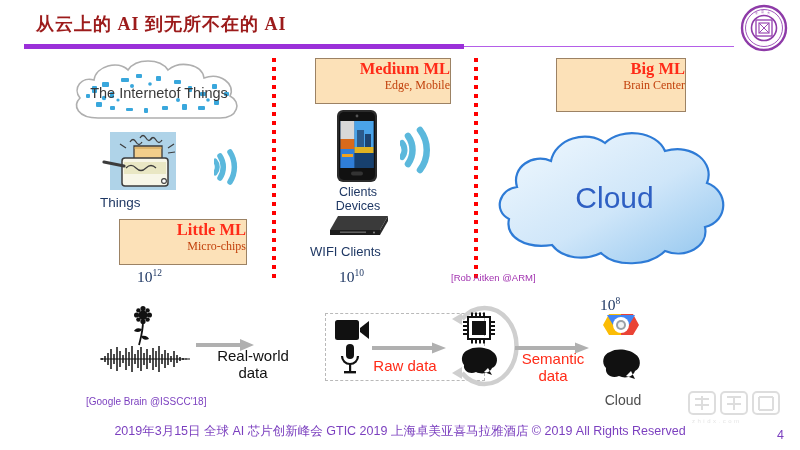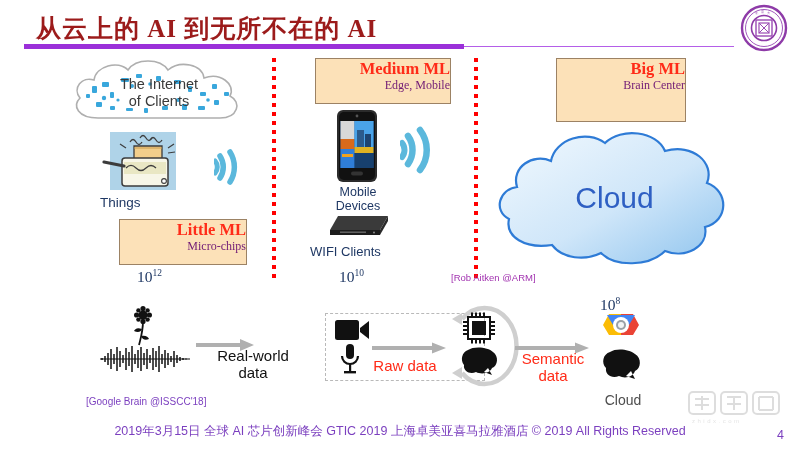--- a/index.html
+++ b/index.html
@@ -1,53 +1,53 @@
 <!DOCTYPE html>
 <html><head>
 <meta charset="utf-8">
 <style>
   html,body{margin:0;padding:0;background:#fff;}
   body{width:800px;height:450px;position:relative;overflow:hidden;
        font-family:"Liberation Sans","DejaVu Sans",sans-serif;}
   .slide{position:absolute;inset:0;background:#ffffff;}
 
   
-  .title{position:absolute;left:36px;top:12px;font-size:25px;font-weight:bold;
+  .title{position:absolute;left:36px;top:12px;font-size:18px;font-weight:bold;
          color:#9C1B1B;font-family:"Liberation Serif","DejaVu Serif",serif;
          letter-spacing:1px;white-space:nowrap;}
   .rule-thick{position:absolute;left:24px;top:44px;width:440px;height:5px;
               background:#9B30D9;}
   .rule-thin{position:absolute;left:24px;top:45.5px;width:710px;height:1.6px;
              background:#b45ee8;}
 
   
   .seal{position:absolute;right:12px;top:4px;width:48px;height:48px;}
 
   
   .vdots{position:absolute;width:4px;background-image:
       repeating-linear-gradient(to bottom,#FF0000 0px,#FF0000 4px,rgba(255,255,255,0) 4px,rgba(255,255,255,0) 9px);}
 
   
   .mlbox{position:absolute;background:#FCE1B8;border:1.3px solid #9C8264;
          text-align:right;box-sizing:border-box;padding-top:0;font-family:Liberation Serif, serif;}
   .mlbox .big{display:block;color:#FF2B18;font-size:16.5px;font-weight:600;
               line-height:19px;}
-  .mlbox .sub{display:block;color:#701a75;font-size:12px;line-height:15px;}
+  .mlbox .sub{display:block;color:#c2410c;font-size:12px;line-height:15px;}
 
   
   .cap{position:absolute;color:#1F3864;font-size:12.5px;
        line-height:14px;font-weight:500;}
   .count{position:absolute;color:#1F3864;font-size:15.5px;
          font-family:"Liberation Serif","DejaVu Serif",serif;}
   .count sup{font-size:9.5px;}
 
   
   .iot{position:absolute;left:66px;top:56px;width:186px;height:74px;}
   .iot-txt{position:absolute;left:66px;top:56px;width:186px;height:74px;
-           display:flex;flex-direction:column;align-items:center;
+           display:flex;flex-direction:row;align-items:center;
            justify-content:center;color:#3A3A3A;font-size:14.5px;
            line-height:17px;pointer-events:none;}
   .iot-txt i{font-style:normal;}
 
   
   .toaster{position:absolute;left:100px;top:126px;width:86px;height:72px;}
 
   
   .wifi{position:absolute;}
 
@@ -148,21 +148,21 @@
           <circle cx="66" cy="30" r="2"></circle>
         <circle cx="84" cy="28" r="1.8"></circle>
           <circle cx="112" cy="44" r="2"></circle>
         <circle cx="142" cy="44" r="1.8"></circle>
           <circle cx="52" cy="44" r="1.6"></circle>
       </g>
     </svg>
   </div>
   <div class="iot-txt">
     <i>The Internet</i>
-    <i>of Clients</i>
+    <i>of Things</i>
   </div>
 
   <div class="toaster">
     <svg viewBox="0 0 86 72" width="86" height="72">
       <rect x="10" y="6" width="66" height="58" fill="#AFD3E8"></rect>
       <g stroke="#3C3C3C" stroke-width="1.3" fill="none">
         <path d="M30 16 q3 -5 6 0 q3 5 6 0"></path>
           <path d="M40 12 q3 -5 6 0 q3 5 6 0"></path>
         <path d="M50 14 q3 -5 6 0 q3 5 6 0"></path>
       </g>
@@ -218,21 +218,21 @@
       <rect x="20" y="20" width="7" height="17" fill="#2C5B8C"></rect>
       <rect x="28" y="24" width="6" height="13" fill="#1E4470"></rect>
       <rect x="17.5" y="37" width="19" height="6" fill="#E0B322"></rect>
       <rect x="17.5" y="43" width="19" height="15" fill="#17406E"></rect>
       <rect x="5" y="44" width="11" height="3" fill="#F0A21E"></rect>
       <circle cx="20" cy="6" r="1.4" fill="#555"></circle>
       <rect x="14" y="61.5" width="12" height="4" rx="2" fill="#333"></rect>
     </svg>
   </div>
   <div class="cap" style="left:312px;top:185px;width:92px;text-align:center;">
-    <span>Mobile</span><br>
+    <span>Clients</span><br>
     <span>Devices</span>
   </div>
 
   <div class="wifi" style="left:400px;top:122px;">
     <svg viewBox="0 0 46 56" width="46" height="56">
       <g fill="none" stroke="#5BB8DC" stroke-width="6.5" stroke-linecap="round">
         <path d="M8 14 A24 24 0 0 1 8 42"></path>
         <path d="M20 8 A33 33 0 0 1 20 48"></path>
       </g>
       <path d="M2 21 A11 11 0 0 1 2 35" fill="none" stroke="#5BB8DC" stroke-width="6" stroke-linecap="round"></path>
@@ -247,21 +247,21 @@
       <rect x="14" y="21.5" width="26" height="1.4" fill="#6A6A6A"></rect>
       <circle cx="48" cy="22.5" r="1" fill="#8A8A8A"></circle>
     </svg>
   </div>
   <div class="cap" style="left:310px;top:245px;width:100px;font-size:13px;">WIFI Clients</div>
 
   <div class="count" style="left:339px;top:268px;">
     <span>10</span><sup>10</sup>
   </div>
 
-  <div class="mlbox" style="left:556px;top:58px;width:130px;height:64px;">
+  <div class="mlbox" style="left:556px;top:58px;width:130px;height:54px;">
     <span class="big">Big ML</span>
     <span class="sub">Brain Center</span>
   </div>
 
   <div class="bigcloud">
     <svg viewBox="0 0 235 145" width="235" height="145">
       <defs>
         <linearGradient id="cg" x1="0" y1="0" x2="1" y2="1">
           <stop offset="0%" stop-color="#F2F9FE"></stop>
           <stop offset="55%" stop-color="#CFE6F9"></stop>

